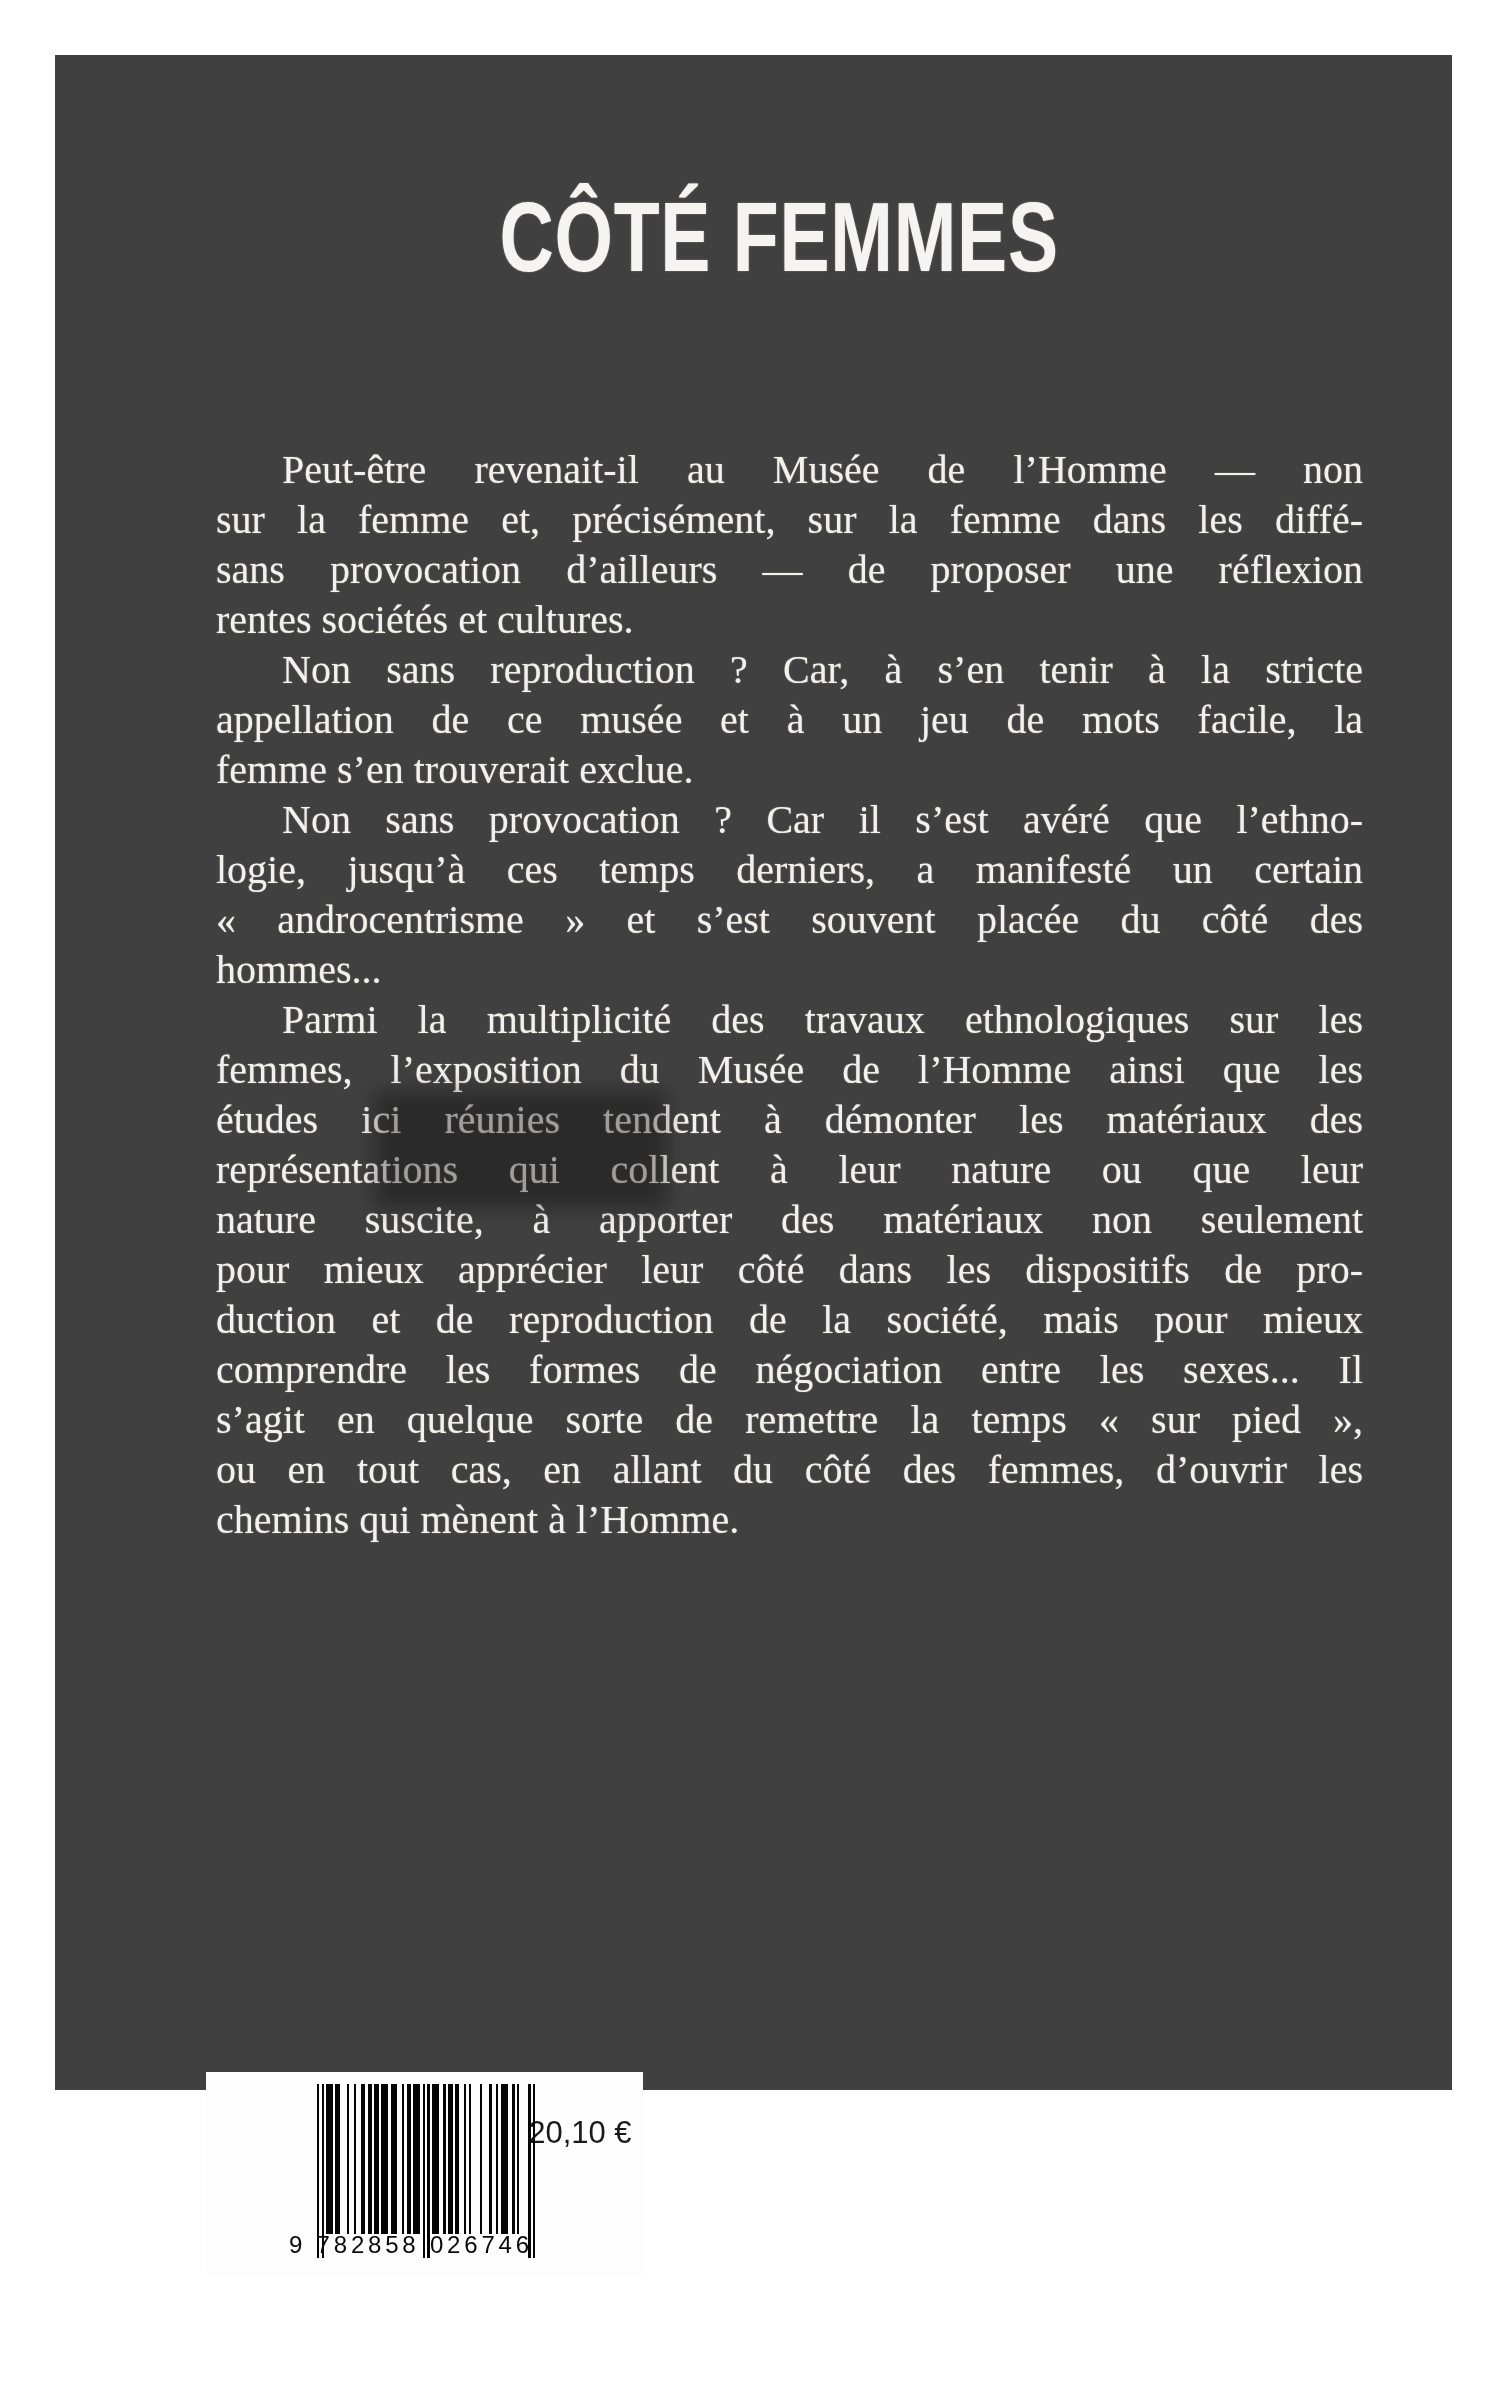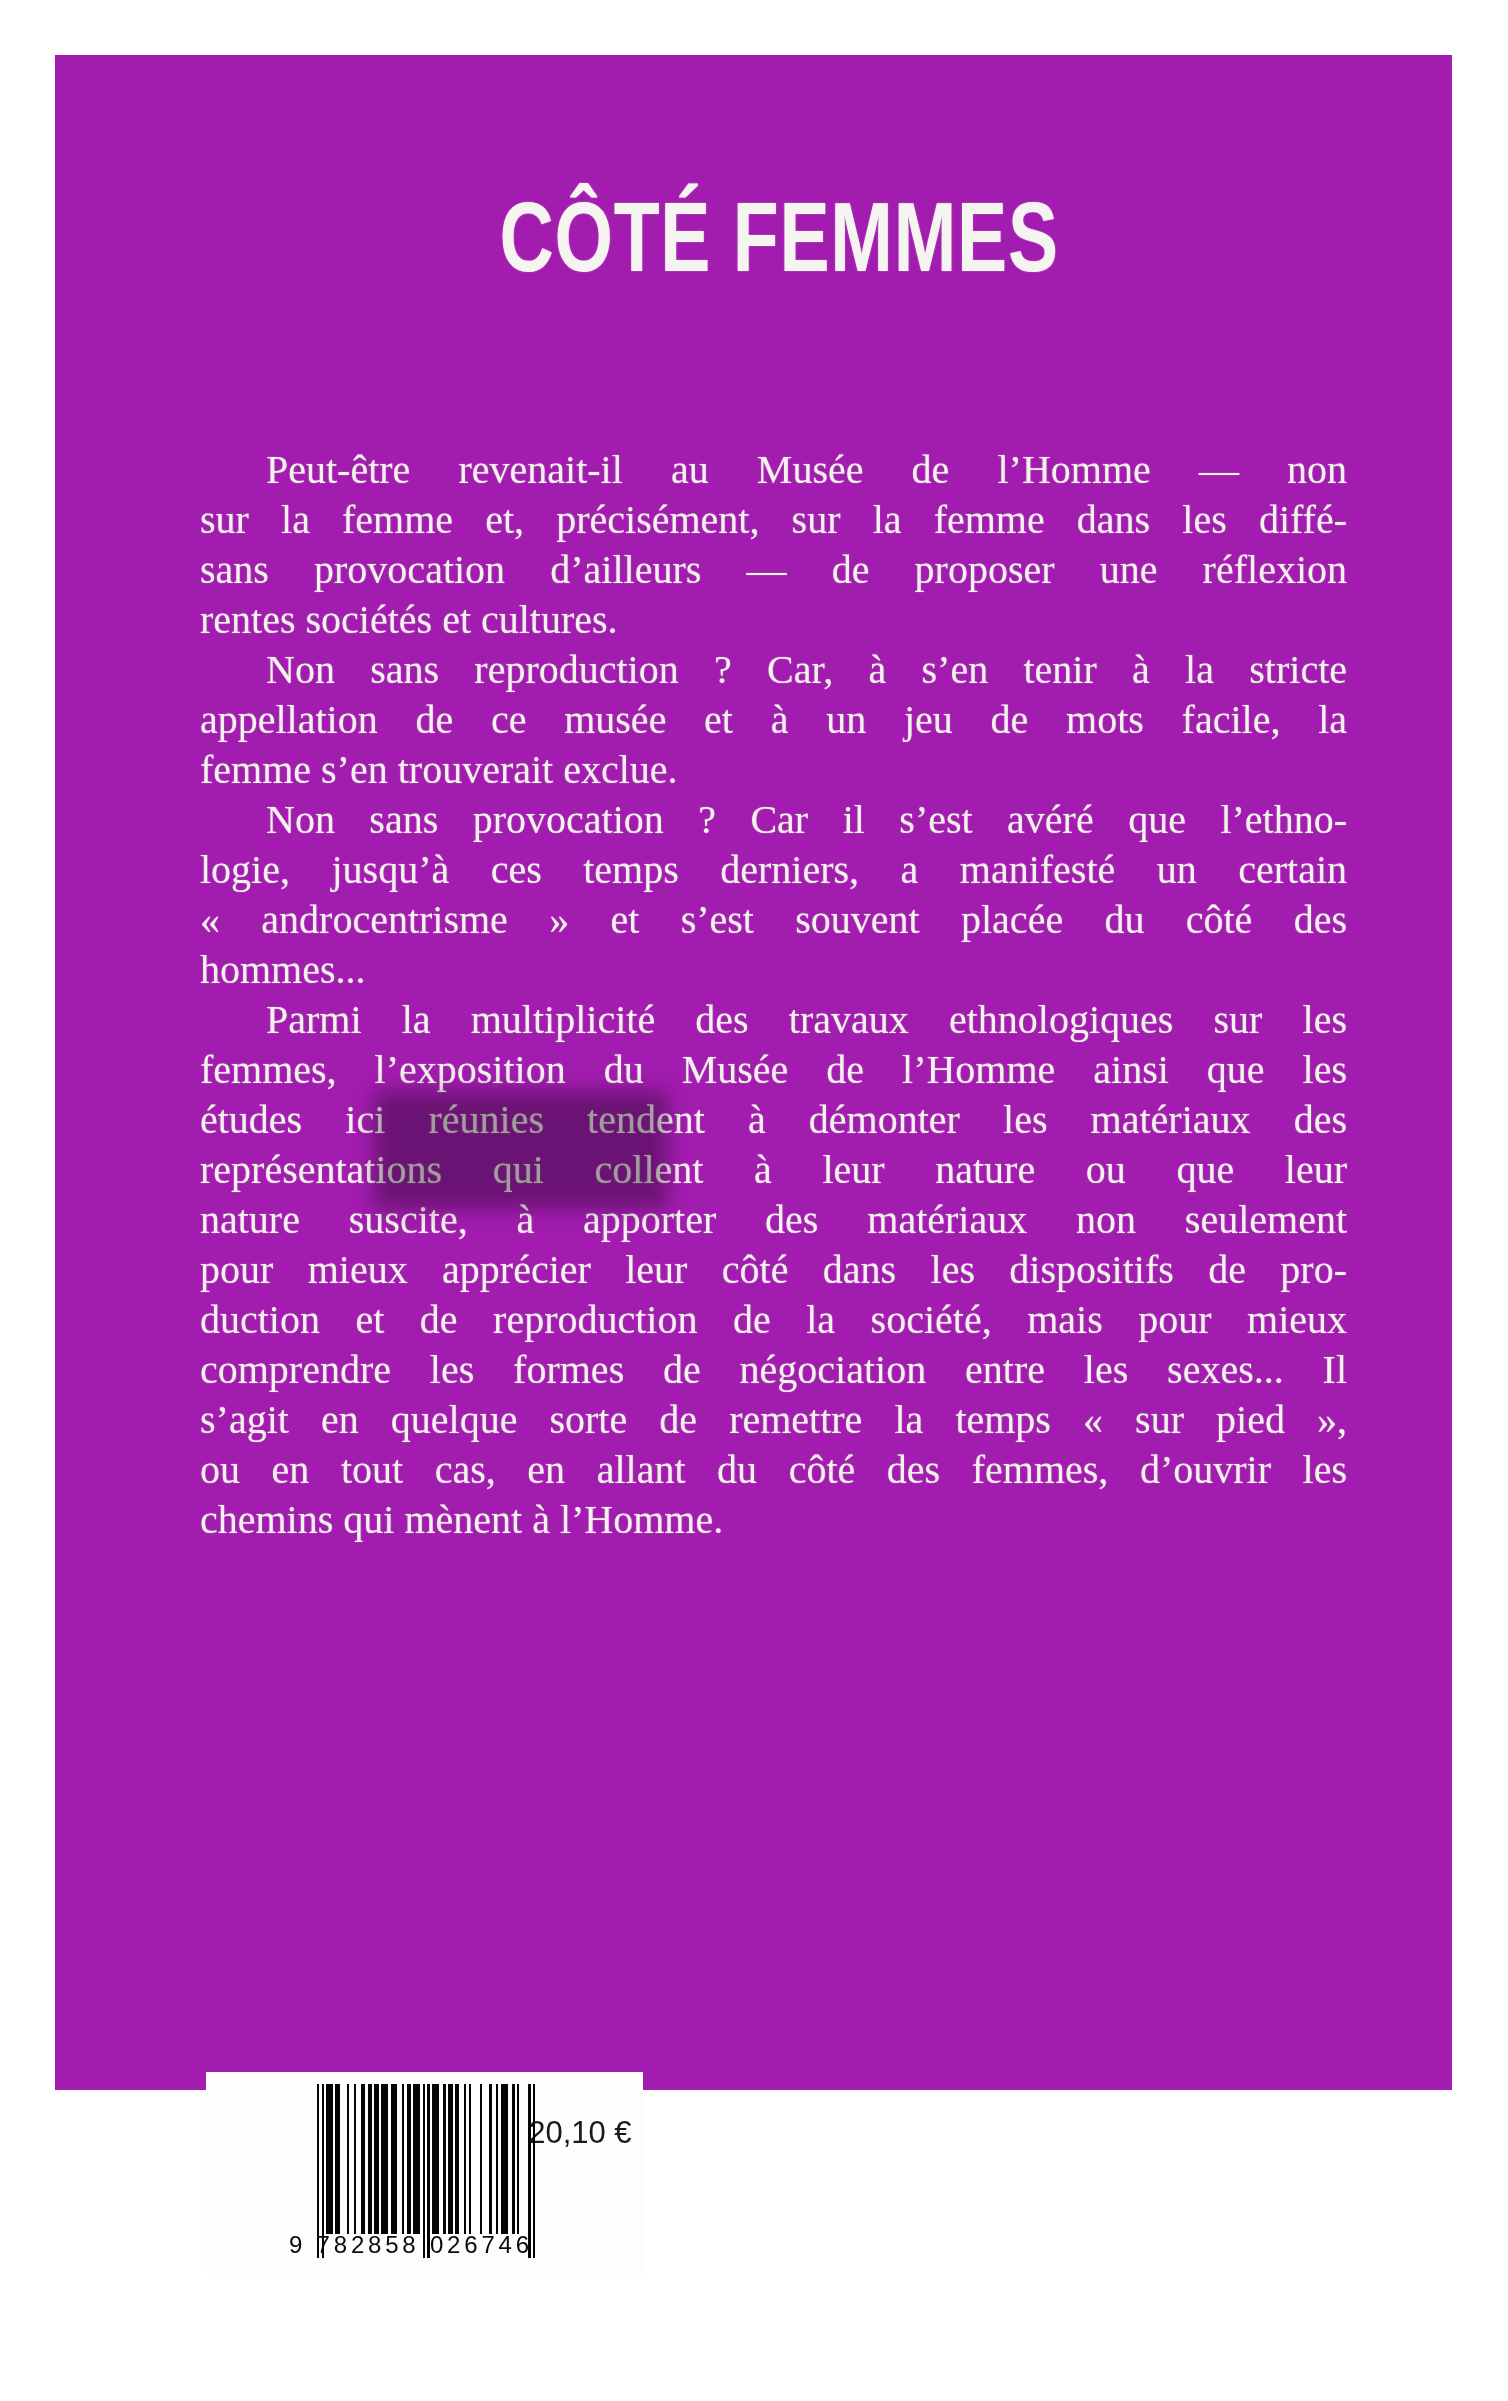--- a/index.html
+++ b/index.html
@@ -17,41 +17,41 @@
   .cover {
     position: absolute;
     left: 55px; top: 55px;
     width: 1397px; height: 2035px;
     background:
       radial-gradient(ellipse 662px 473px at 22% 28%, rgba(255,255,255,0.035), transparent 65%),
       radial-gradient(ellipse 852px 662px at 72% 55%, rgba(255,255,255,0.025), transparent 60%),
       radial-gradient(ellipse 568px 331px at 45% 88%, rgba(255,255,255,0.03), transparent 60%),
       radial-gradient(ellipse 1325px 1041px at 50% 45%, rgba(255,255,255,0.015), transparent 70%),
       #1814156;
-    background-color: #a21caf;
+    background-color: #404040;
   }
   .title {
     position: absolute;
     left: 0; top: 129px;
     width: 100%;
     margin: 0;
     text-align: center;
     font-family: "Liberation Sans", "DejaVu Sans", sans-serif;
     font-weight: bold;
     font-size: 94px;
     letter-spacing: 0.9px;
     color: #f6f4f0;
     transform: scale(0.80, 1.04) translateX(32px);
     transform-origin: 50% 50%;
     text-shadow: 0 0 1.9px rgba(245,243,238,0.45);
     white-space: nowrap;
   }
   .text-block {
     position: absolute;
-    left: 145px; top: 390px;
+    left: 161px; top: 390px;
     width: 1147px;
     color: #f3f1ec;
     text-shadow: 0 0 1.4px rgba(243,241,236,0.5);
   }
   .line {
     height: 50px;
     line-height: 50px;
     font-size: 40px;
     text-align: justify;
     text-align-last: justify;

